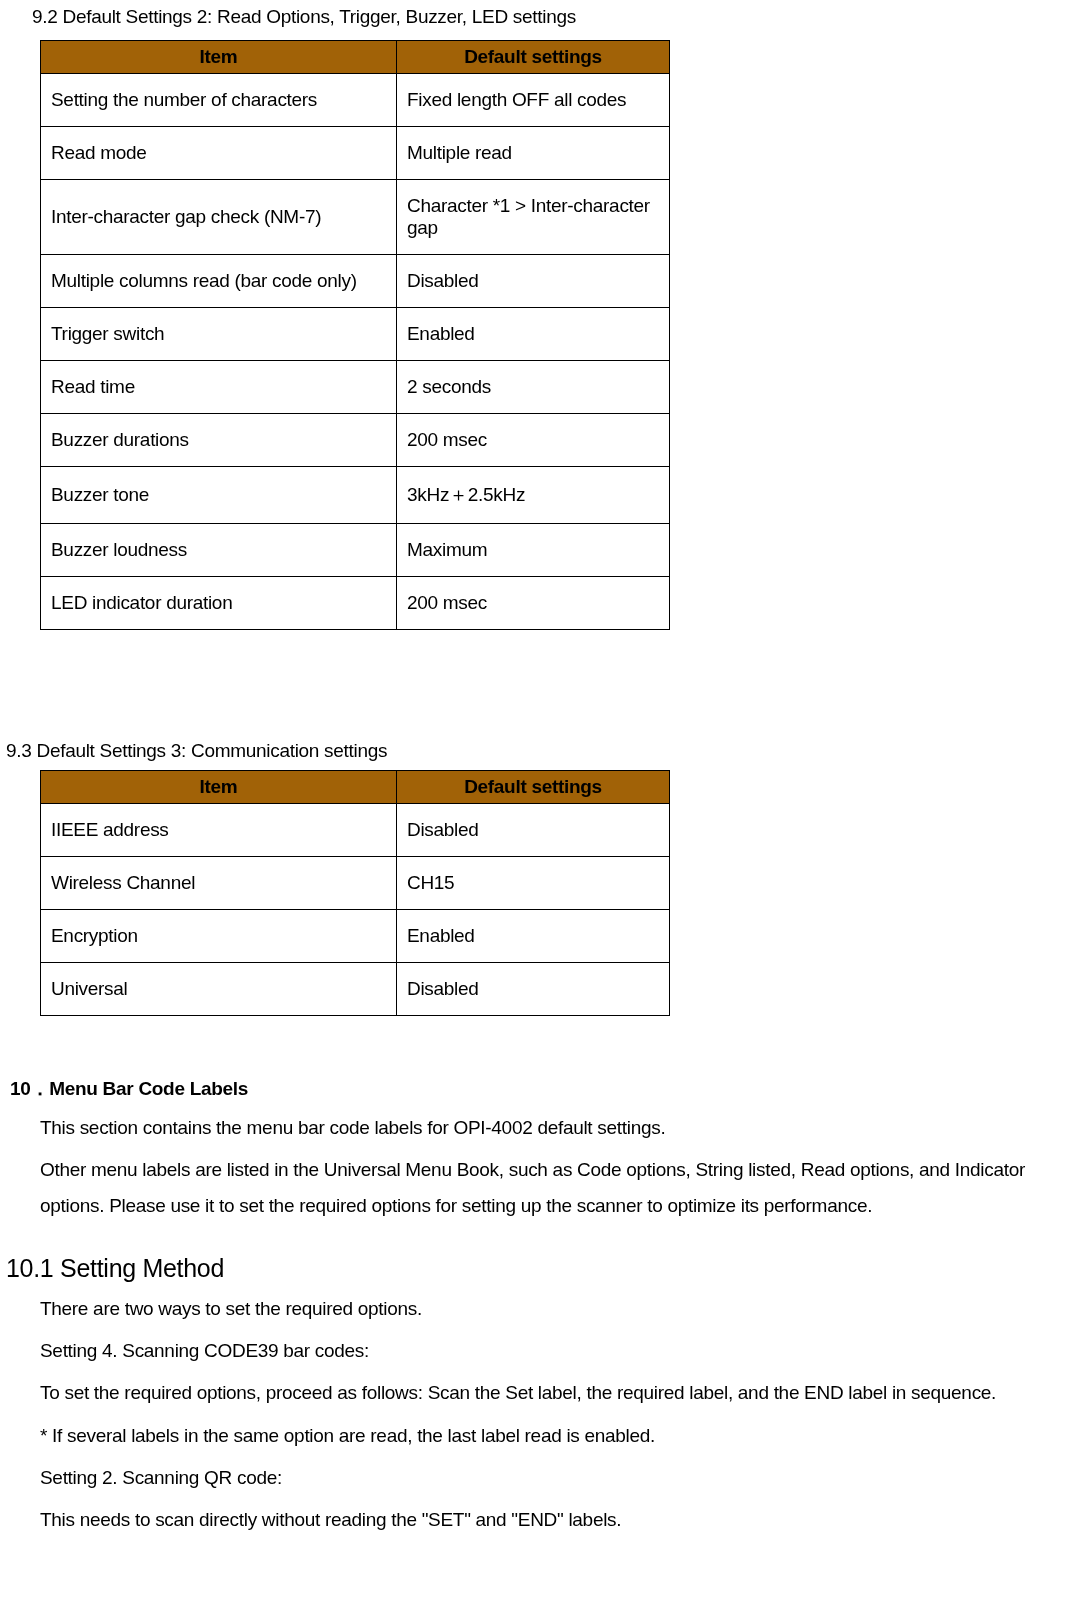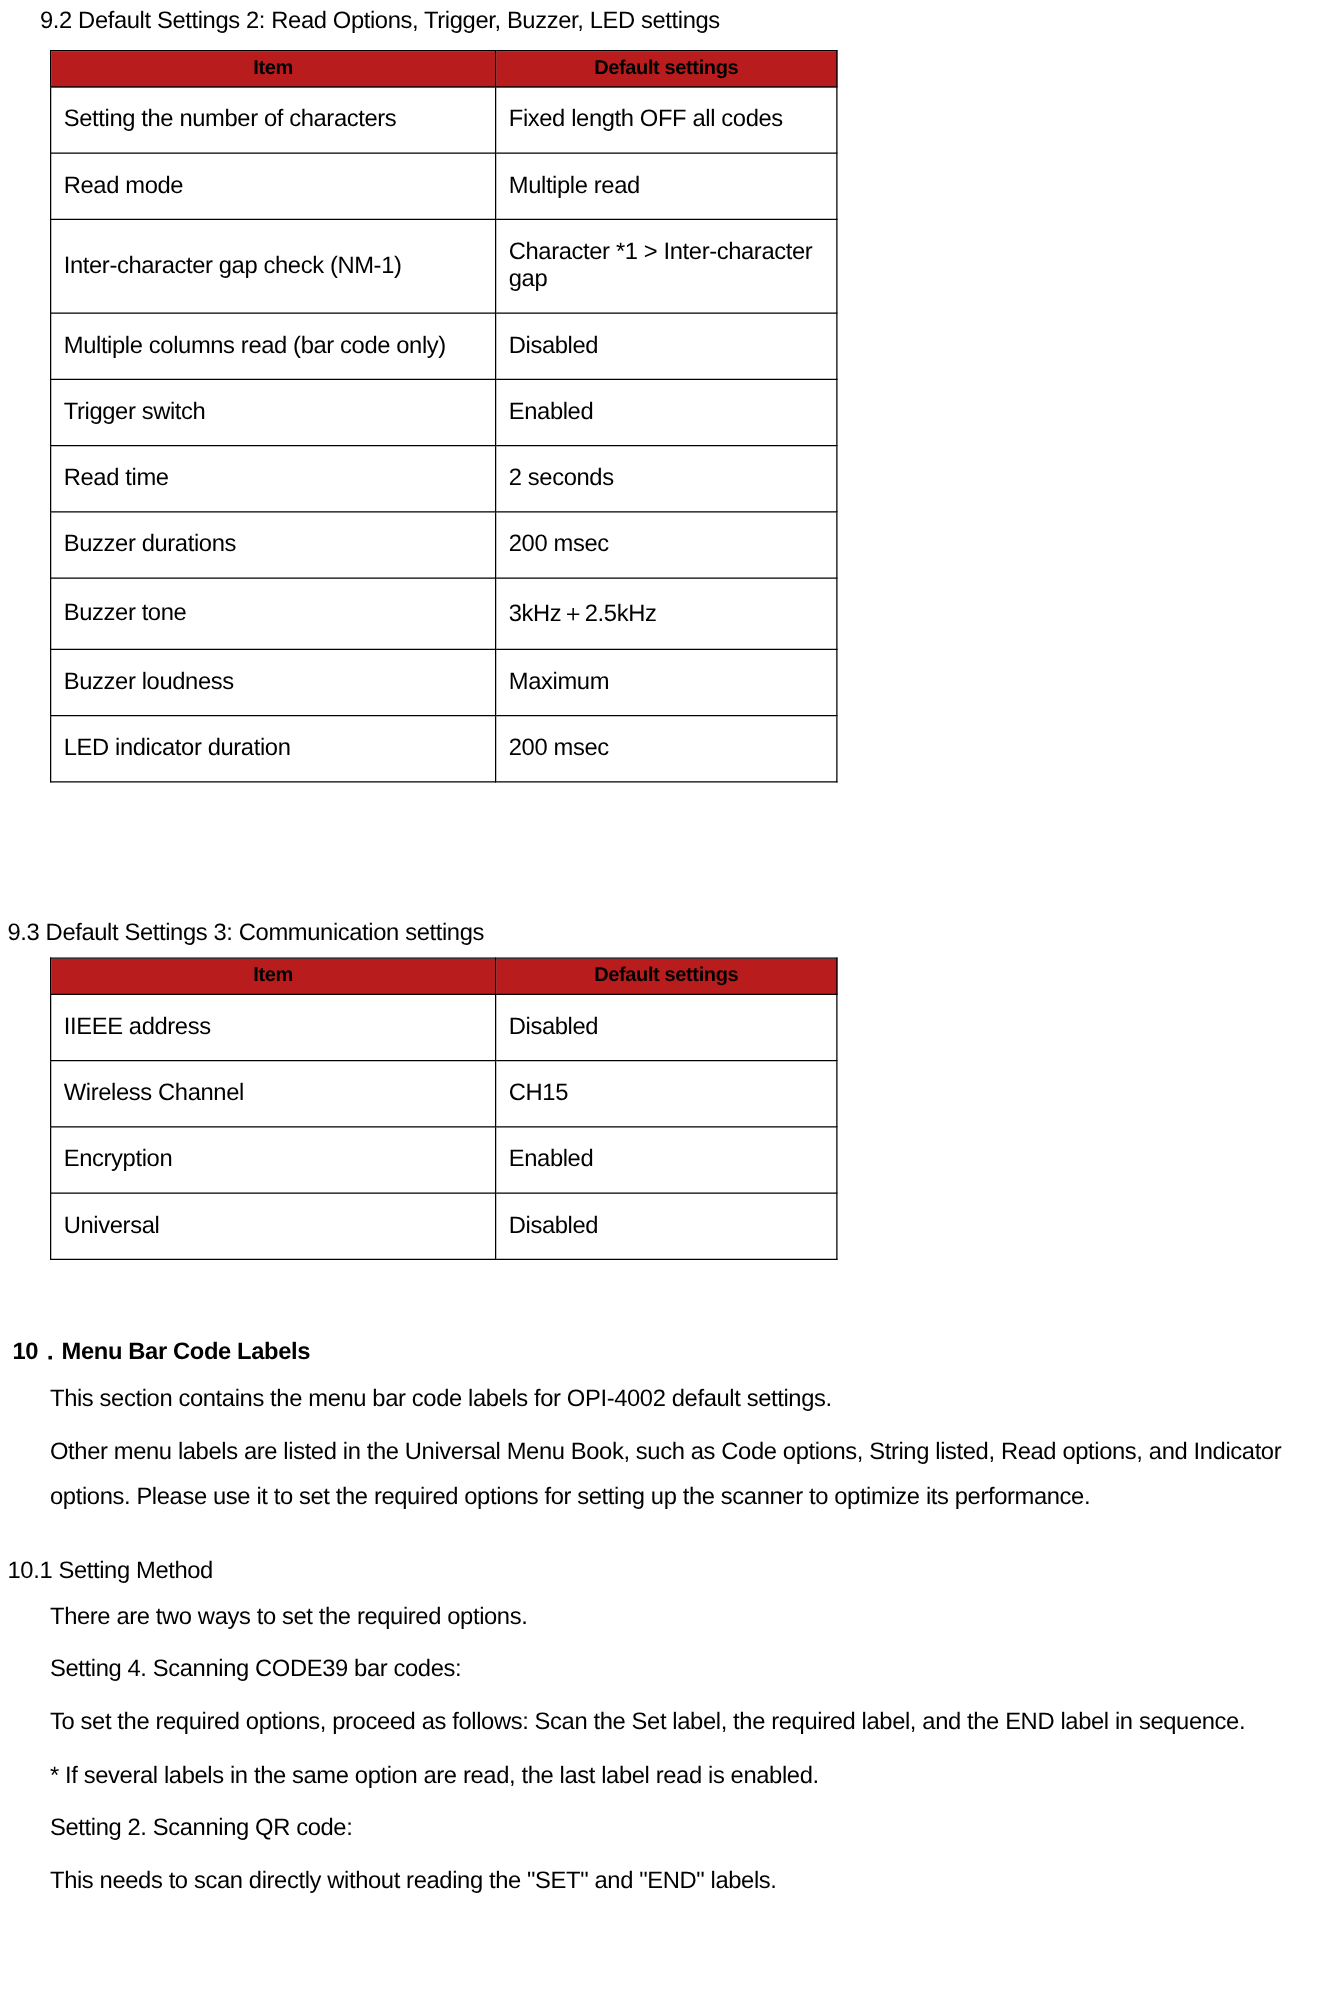--- a/index.html
+++ b/index.html
@@ -27,34 +27,34 @@
       margin: 60px 0 8px 10px;
       font-weight: normal;
     }
     .section-num-title-10 .num {
       font-weight: bold;
     }
     .section-num-title-10 .title {
       font-weight: bold;
     }
     .section-num-title-101 {
-      font-size: 19px;
+      font-size: 25px;
       margin: 30px 0 8px 6px;
     }
     table.settings {
       border-collapse: collapse;
       margin-left: 40px;
       width: 630px;
     }
     table.settings th {
-      background: #b91c1c;
+      background: #a16207;
       border: 1px solid black;
       padding: 5px 10px;
       font-weight: bold;
-      font-size: 16px;
+      font-size: 19px;
       text-align: center;
     }
     table.settings td {
       border: 1px solid black;
       padding: 15px 10px;
       font-size: 19px;
     }
     table.settings td:first-child {
       width: 335px;
     }
@@ -87,21 +87,21 @@
     <tbody>
       <tr>
           <td>Setting the number of characters</td>
           <td>Fixed length OFF all codes</td>
         </tr>
       <tr>
           <td>Read mode</td>
           <td>Multiple read</td>
         </tr>
       <tr>
-          <td>Inter-character gap check (NM-1)</td>
+          <td>Inter-character gap check (NM-7)</td>
           <td>Character *1 &gt; Inter-character gap</td>
         </tr>
       <tr>
           <td> Multiple columns read (bar code only)</td>
           <td> Disabled</td>
         </tr>
       <tr>
           <td>Trigger switch</td>
           <td>Enabled</td>
         </tr>

